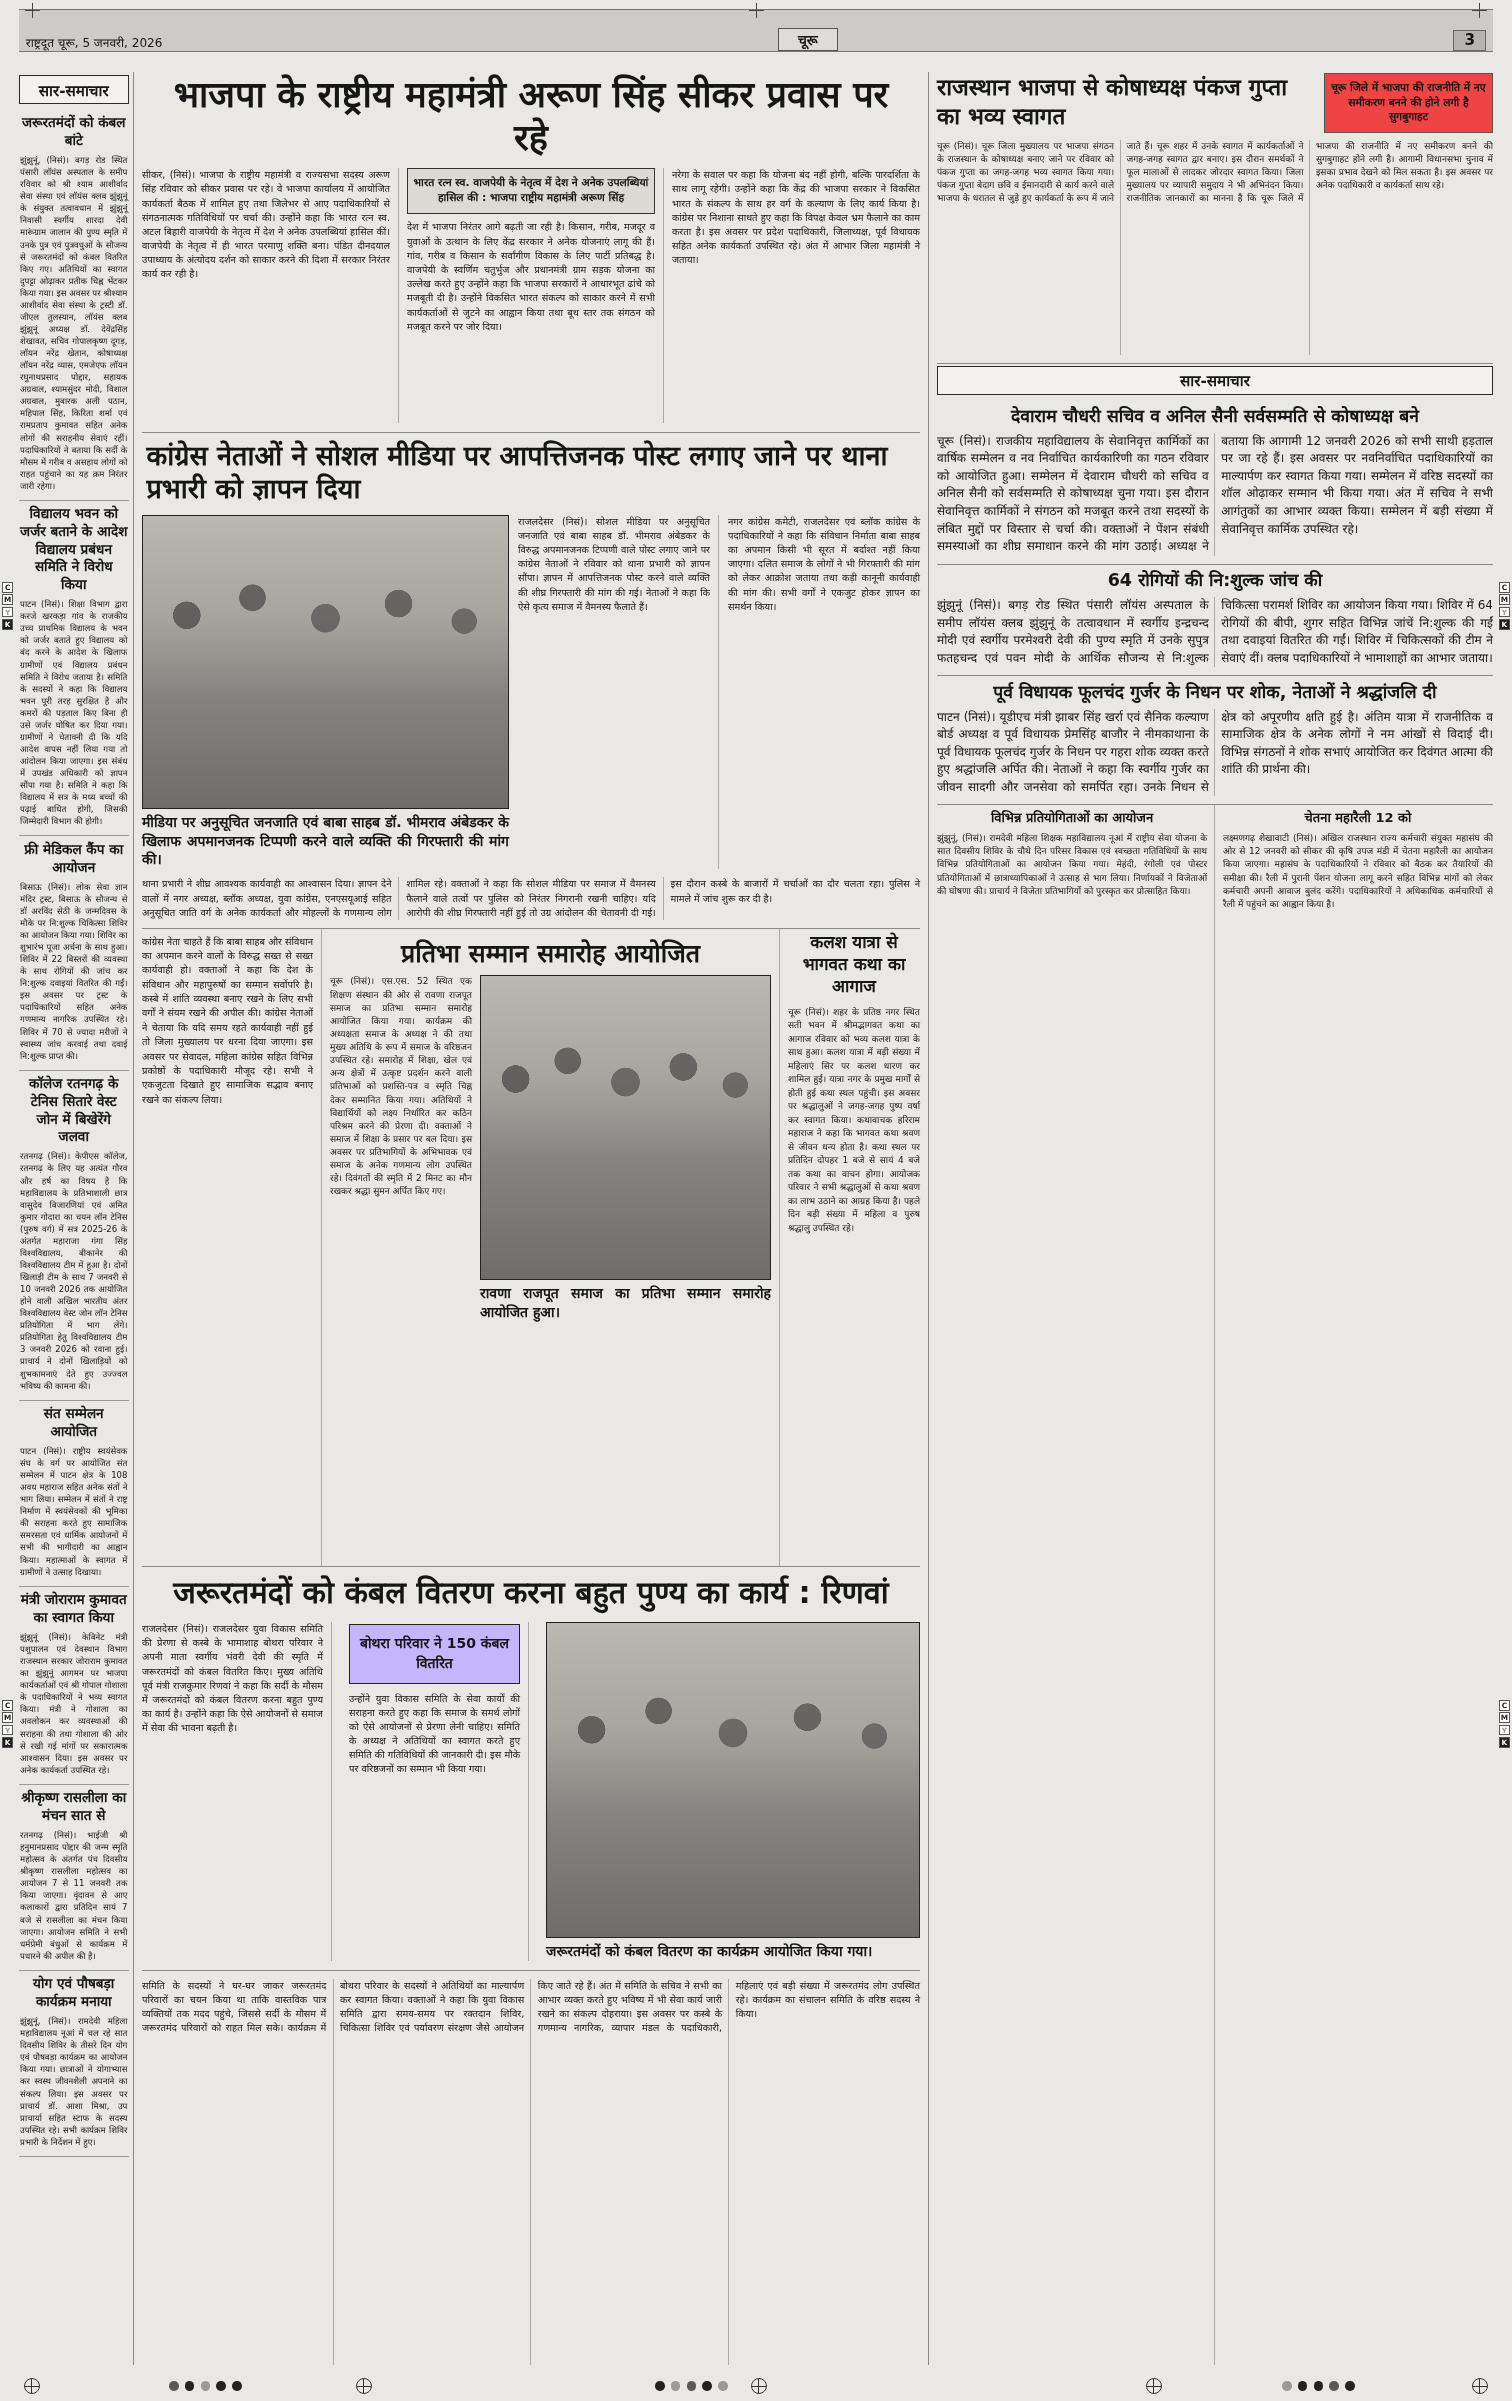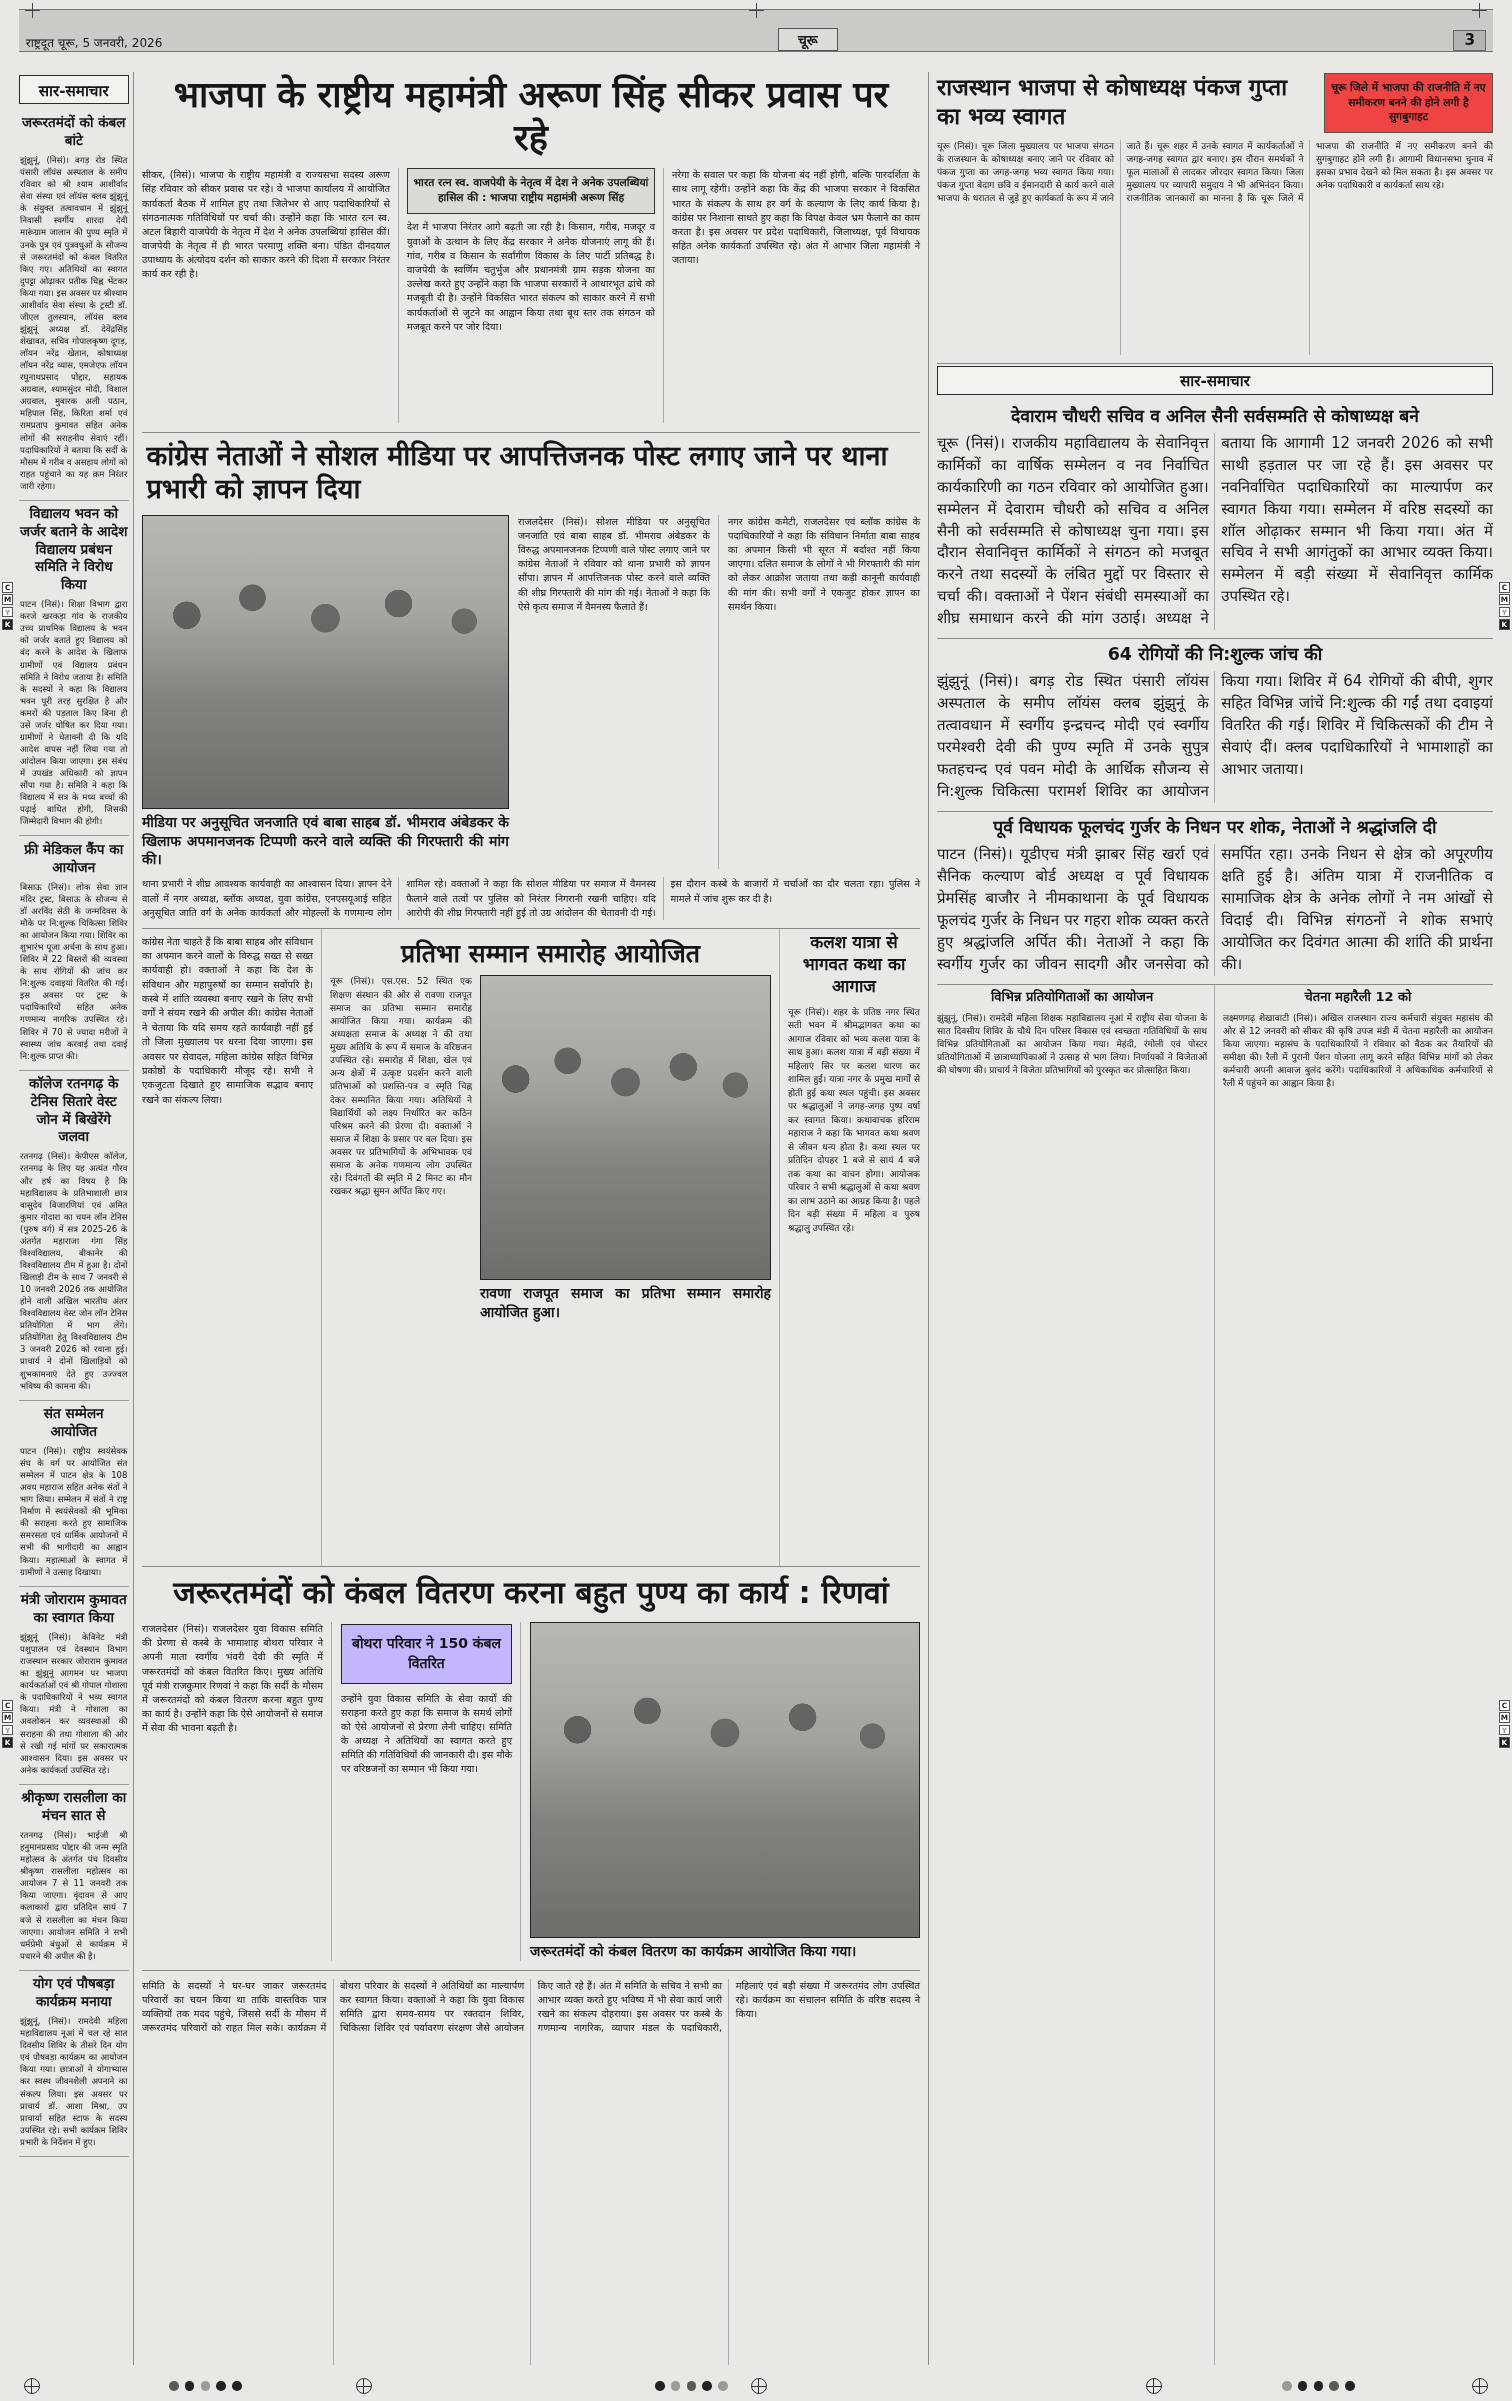--- a/index.html
+++ b/index.html
@@ -53,37 +53,37 @@
   .prat-row{display:flex;gap:8px}
   .prat-row .ptext{width:142px;font-size:9px;line-height:1.46;text-align:justify}
   .prat-row figure{flex:1}
   .photo-prat{height:305px}
   .kalash{flex:1;padding:3.4px 0 3.4px 8px}
   .kalash h3{font-size:17px;line-height:1.28;text-align:center;font-weight:bold;margin-bottom:8px}
   .kalash p{font-size:9px;line-height:1.5;text-align:justify}
   
   .kambal{padding:6.8px 0 0;flex:1;display:flex;flex-direction:column}
   .kambal h2{font-size:30.5px;line-height:1.25;text-align:center;font-weight:bold;margin:0 28px 10.2px}
-  .kam-row{display:flex;gap:9px}
+  .kam-row{display:flex;gap:17px}
   .kam-col1{width:190px;font-size:9.6px;line-height:1.48;text-align:justify;border-right:0.6px solid #aaa;padding-right:8px}
   .kam-col2{width:180px;border-right:0.6px solid #aaa;padding-right:8px}
   .kam-col2 p{font-size:9.6px;line-height:1.48;text-align:justify}
   .inset-box2{border:1.1px solid #222;padding:9px 5.6px;text-align:center;font-weight:bold;font-size:14px;line-height:1.4;margin:2.3px 0 8px;background:#c4b5fd}
   .kam-row figure{flex:1}
   .photo-kambal{height:316px}
   .cont4{flex:1;columns:4;column-gap:13.6px;column-rule:0.6px solid #aaa;font-size:9.6px;line-height:1.48;text-align:justify;margin-top:9px;border-top:0.6px solid #8a8a86;padding-top:8px}
   
   .rajasthan{border-bottom:0.6px solid #8a8a86;padding-bottom:8px}
   .raj-head{display:flex;gap:8px;align-items:stretch;margin-bottom:6.8px}
   .raj-head h2{flex:1;font-size:22.6px;line-height:1.26;font-weight:bold}
   .subhead-box{width:169px;background:#ef4444;border:0.6px solid #555;padding:6.8px 5.6px;font-weight:bold;font-size:10.7px;line-height:1.38;text-align:center}
   .raj-body{columns:3;column-gap:12.4px;column-rule:0.6px solid #aaa;font-size:9px;line-height:1.46;text-align:justify;min-height:215px}
   .rr-art{border-bottom:0.6px solid #8a8a86;padding:4.5px 0 8px}
   .rr-art h3{font-size:17.5px;line-height:1.28;text-align:center;font-weight:bold;margin-bottom:5.6px}
-  .rr-body2{columns:2;column-gap:12.4px;column-rule:0.6px solid #aaa;font-size:15px;line-height:1.46;text-align:justify}
+  .rr-body2{columns:2;column-gap:12.4px;column-rule:0.6px solid #aaa;font-size:12px;line-height:1.46;text-align:justify}
   .rr-row{display:flex;flex:1;min-height:0}
   .rr-row>section{flex:1;padding:4.5px 6.8px 0 0}
   .rr-row>section+section{border-left:0.6px solid #aaa;padding:4.5px 0 0 8px}
   .rr-row h3{font-size:13px;line-height:1.3;text-align:center;font-weight:bold;margin-bottom:5.6px}
   .rr-row p{font-size:9px;line-height:1.46;text-align:justify}
   
   .cross{position:absolute;width:14.7px;height:14.7px;background:linear-gradient(#444,#444) center/100% 1.1px no-repeat,linear-gradient(#444,#444) center/1.1px 100% no-repeat}
   .reg-circle{position:absolute;width:16px;height:16px;border:1.1px solid #333;border-radius:50%;background:linear-gradient(#333,#333) center/100% 1.1px no-repeat,linear-gradient(#333,#333) center/1.1px 100% no-repeat}
   .cmyk{position:absolute;display:flex;flex-direction:column;gap:1.7px;font-size:7.3px;font-weight:bold}
   .cmyk span{width:10.7px;height:10.7px;display:flex;align-items:center;justify-content:center;border:0.6px solid #555;background:#fff;color:#222}

